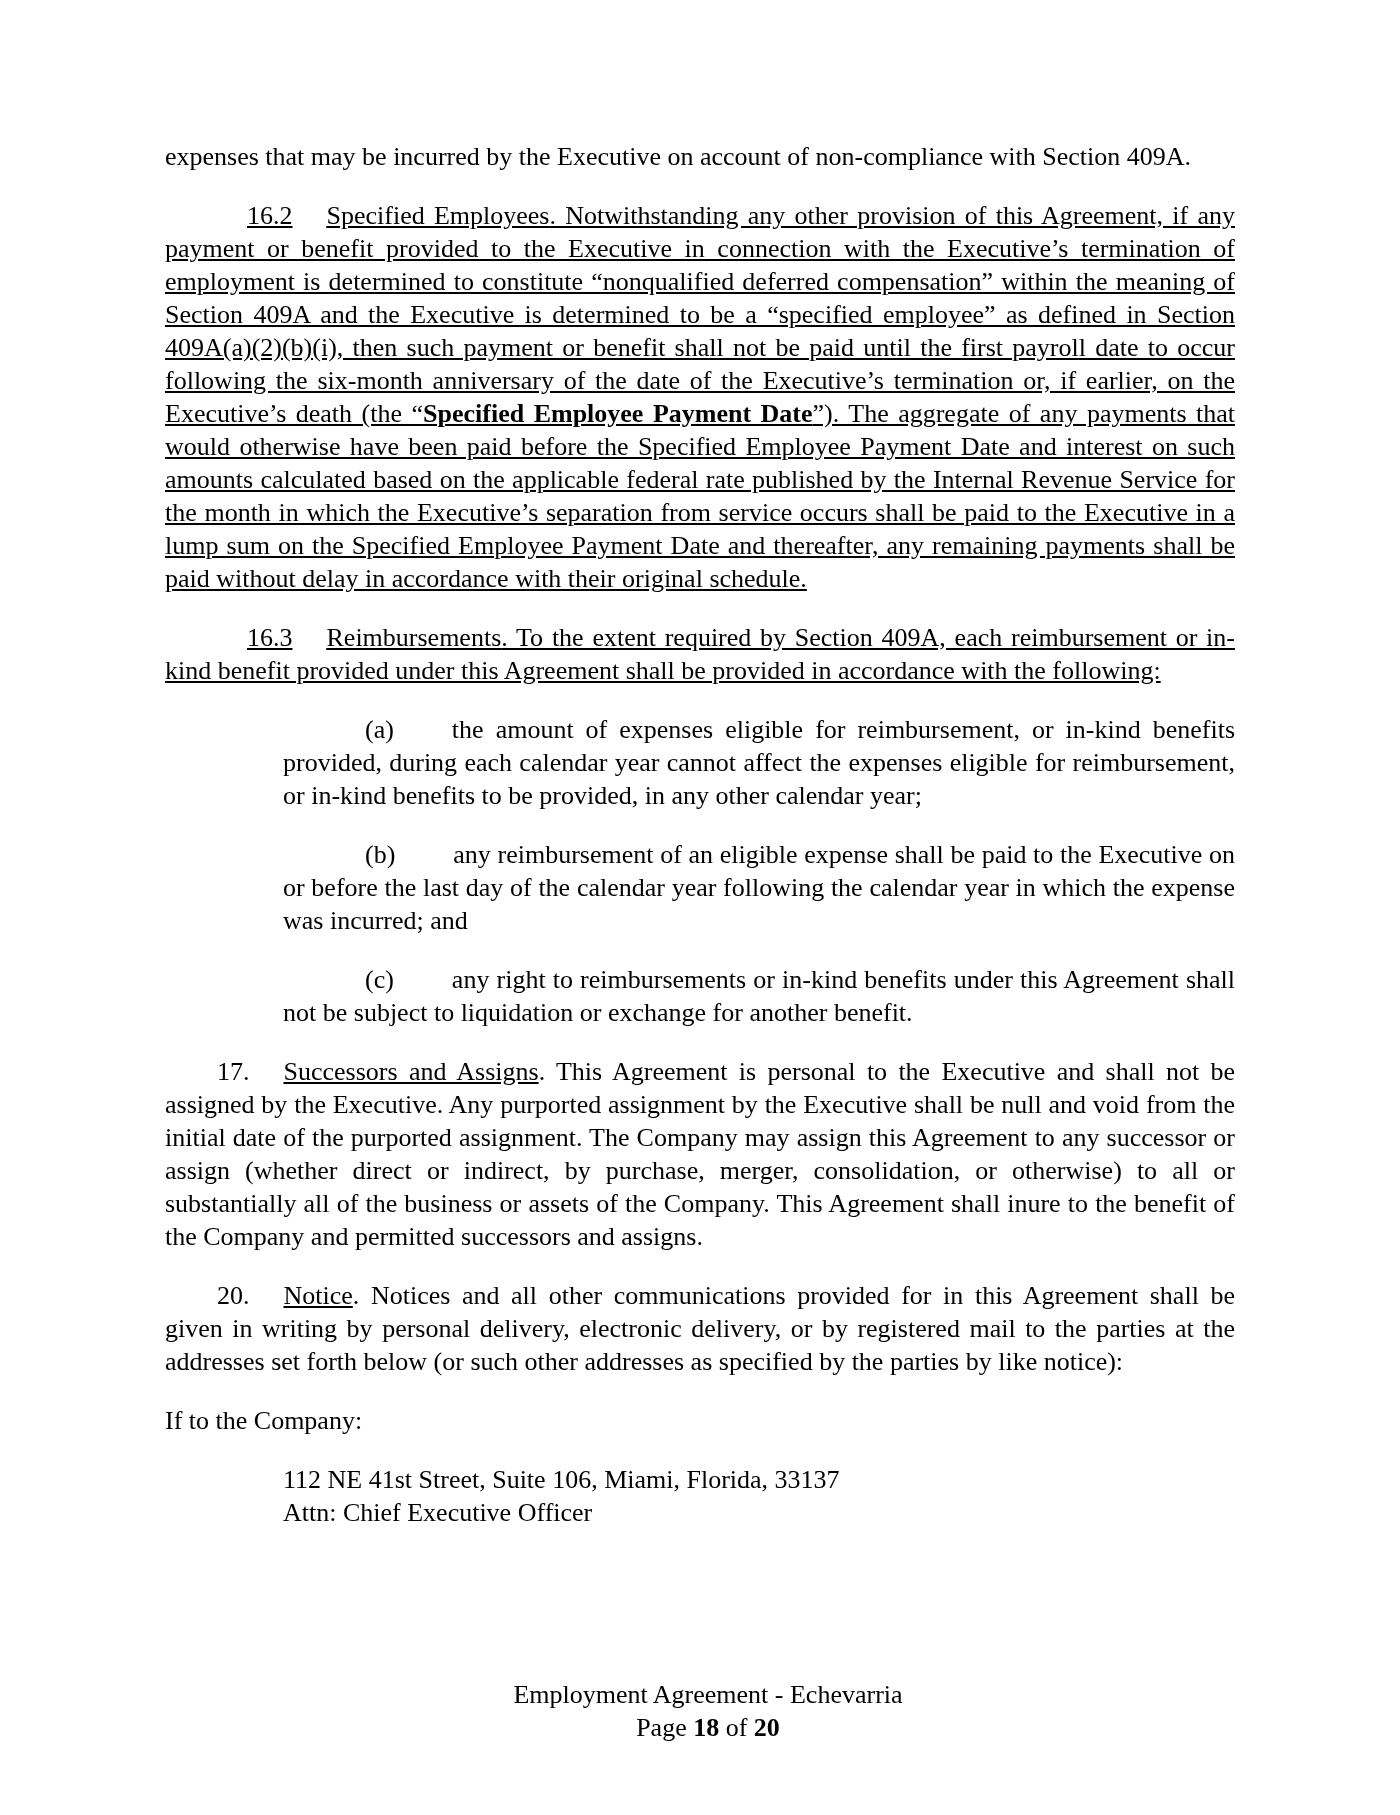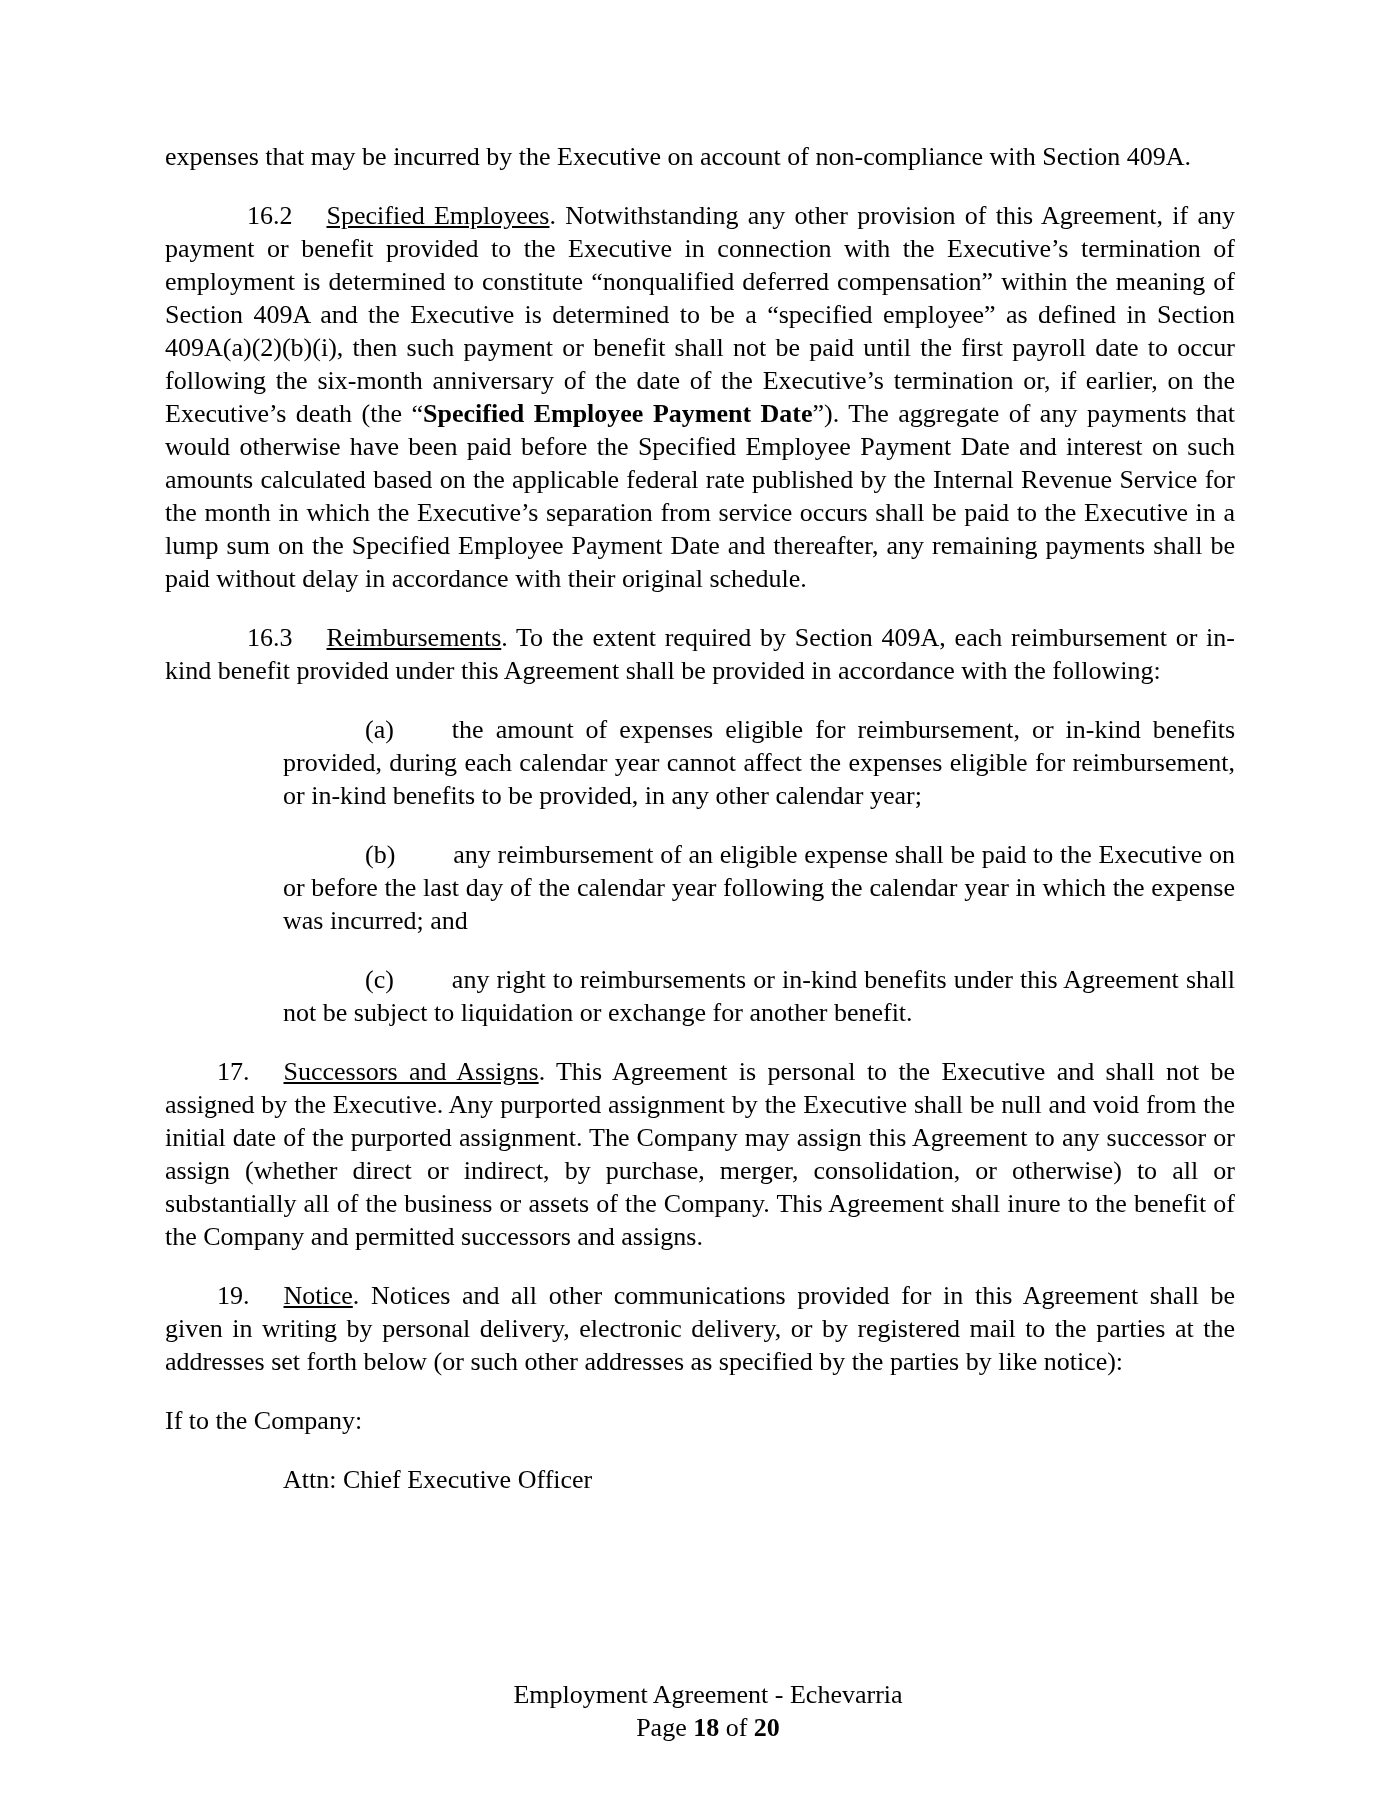--- a/index.html
+++ b/index.html
@@ -18,21 +18,21 @@
     position:absolute;
     top:140px;
     left:165px;
     right:165px;
   }
   .doc p{
     margin:0 0 26px 0;
     text-align:justify;
   }
   p.cont{text-indent:0;}
-  p.sub{text-indent:82px;}
+  p.sub{text-indent:82px;text-decoration:underline;}
   p.top{text-indent:52px;}
   p.list{margin-left:118px;text-indent:82px;}
   p.addr-intro{text-align:left;}
   p.addr-line{margin-left:118px;margin-bottom:0;text-align:left;}
   .num{white-space:pre;}
   .sub .num,.top .num{padding-right:34px;}
   .list .num{padding-right:58px;}
   .b{font-weight:bold;}
   .u{text-decoration:underline;}
   .footer{
@@ -50,21 +50,22 @@
 
 <div class="page">
   <div class="doc" id="doc">
       <p class="cont"><span class="">expenses that may be incurred by the Executive on account of non-compliance with Section 409A.</span></p>
       <p class="sub"><span class="num">16.2</span><span class="u">Specified Employees</span><span class="">. Notwithstanding any other provision of this Agreement, if any payment or benefit provided to the Executive in connection with the Executive’s termination of employment is determined to constitute “nonqualified deferred compensation” within the meaning of Section 409A and the Executive is determined to be a “specified employee” as defined in Section 409A(a)(2)(b)(i), then such payment or benefit shall not be paid until the first payroll date to occur following the six-month anniversary of the date of the Executive’s termination or, if earlier, on the Executive’s death (the “</span><span class="b ">Specified Employee Payment Date</span><span class="">”). The aggregate of any payments that would otherwise have been paid before the Specified Employee Payment Date and interest on such amounts calculated based on the applicable federal rate published by the Internal Revenue Service for the month in which the Executive’s separation from service occurs shall be paid to the Executive in a lump sum on the Specified Employee Payment Date and thereafter, any remaining payments shall be paid without delay in accordance with their original schedule.</span></p>
       <p class="sub"><span class="num">16.3</span><span class="u">Reimbursements</span><span class="">. To the extent required by Section 409A, each reimbursement or in-kind benefit provided under this Agreement shall be provided in accordance with the following:</span></p>
       <p class="list"><span class="num">(a)</span><span class="">the amount of expenses eligible for reimbursement, or in-kind benefits provided, during each calendar year cannot affect the expenses eligible for reimbursement, or in-kind benefits to be provided, in any other calendar year;</span></p>
       <p class="list"><span class="num">(b)</span><span class="">any reimbursement of an eligible expense shall be paid to the Executive on or before the last day of the calendar year following the calendar year in which the expense was incurred; and</span></p>
       <p class="list"><span class="num">(c)</span><span class="">any right to reimbursements or in-kind benefits under this Agreement shall not be subject to liquidation or exchange for another benefit.</span></p>
       <p class="top"><span class="num">17.</span><span class="u">Successors and Assigns</span><span class="">. This Agreement is personal to the Executive and shall not be assigned by the Executive. Any purported assignment by the Executive shall be null and void from the initial date of the purported assignment. The Company may assign this Agreement to any successor or assign (whether direct or indirect, by purchase, merger, consolidation, or otherwise) to all or substantially all of the business or assets of the Company. This Agreement shall inure to the benefit of the Company and permitted successors and assigns.</span></p>
-      <p class="top"><span class="num">19.</span><span class="u">Notice</span><span class="">. Notices and all other communications provided for in this Agreement shall be given in writing by personal delivery, electronic delivery, or by registered mail to the parties at the addresses set forth below (or such other addresses as specified by the parties by like notice):</span></p>
+      <p class="top"><span class="num">20.</span><span class="u">Notice</span><span class="">. Notices and all other communications provided for in this Agreement shall be given in writing by personal delivery, electronic delivery, or by registered mail to the parties at the addresses set forth below (or such other addresses as specified by the parties by like notice):</span></p>
       <p class="addr-intro"><span class="">If to the Company:</span></p>
+      <p class="addr-line"><span class="">112 NE 41st Street, Suite 106, Miami, Florida, 33137</span></p>
       <p class="addr-line"><span class="">Attn: Chief Executive Officer</span></p>
     </div>
   <div class="footer" id="footer">
       <p class=""><span class="">Employment Agreement - Echevarria</span></p>
       <p class=""><span class="">Page </span><span class="b ">18</span><span class=""> of </span><span class="b ">20</span></p>
     </div>
 </div>
 
 </body></html>

